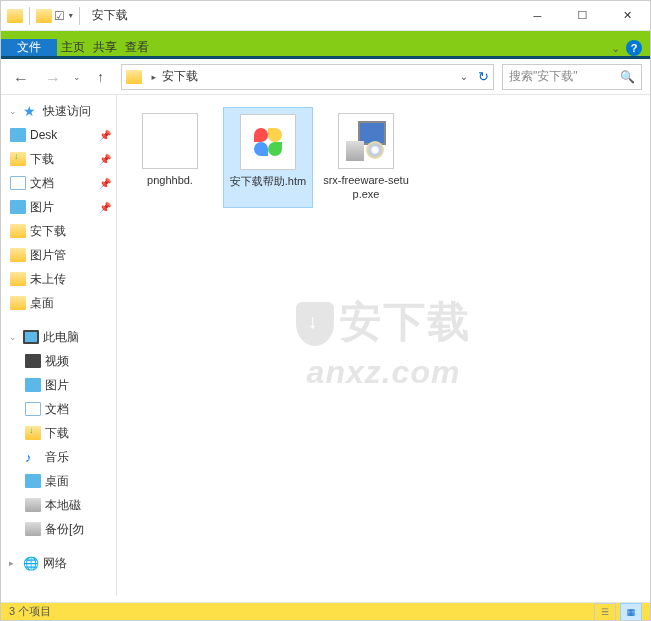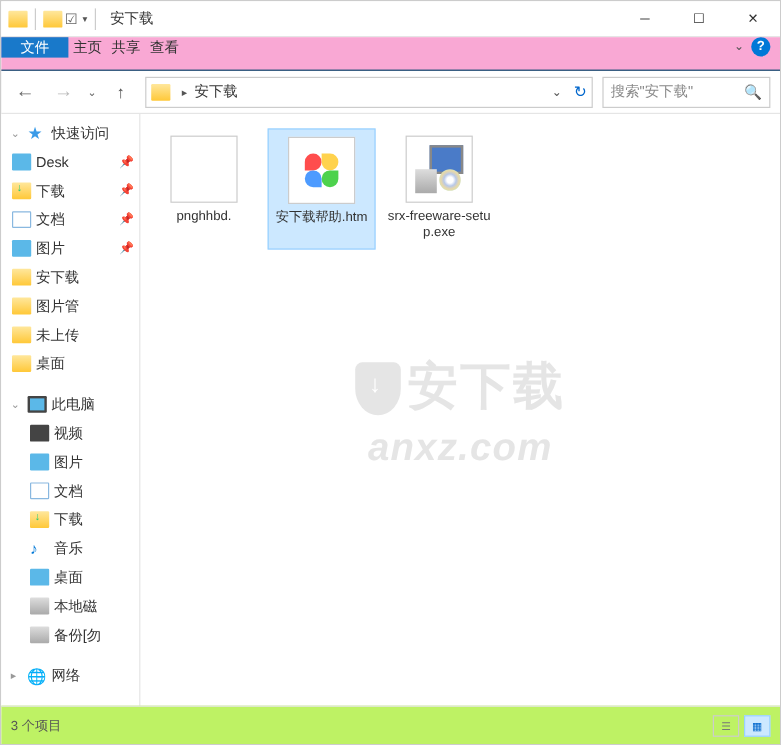--- a/index.html
+++ b/index.html
@@ -6,21 +6,21 @@
 body { width: 651px; height: 621px; background: #fff; border: 1px solid #ccc; position: relative; overflow: hidden; }
 .titlebar { height: 30px; display: flex; align-items: center; background: #fff; border-bottom: 1px solid #e5e5e5; }
 .titlebar-icons { display: flex; align-items: center; padding-left: 6px; gap: 2px; }
 .folder-small { width: 16px; height: 14px; background: linear-gradient(#ffe79c, #ffc838); border-radius: 1px; position: relative; }
 .qat-divider { width: 1px; height: 18px; background: #ccc; margin: 0 4px; }
 .check-icon { color: #666; font-size: 12px; }
 .dropdown-arrow { font-size: 8px; color: #555; margin-left: 2px; }
 .titlebar-title { margin-left: 8px; font-size: 12px; color: #333; }
 .window-controls { margin-left: auto; display: flex; }
 .window-controls div { width: 45px; height: 30px; display: flex; align-items: center; justify-content: center; font-size: 11px; color: #333; }
-.ribbon-tabs { height: 28px; display: flex; align-items: flex-start; background: #f9a8d4; border-bottom: 1px solid #0c4a6e; }
+.ribbon-tabs { height: 28px; display: flex; align-items: flex-end; background: #84cc16; border-bottom: 3px solid #0c4a6e; }
 .tab-file { background: #1979ca; color: #fff; padding: 0 16px; display: flex; align-items: center; font-size: 12px; }
 .tab { padding: 0 4px; display: flex; align-items: center; font-size: 12px; color: #333; }
 .ribbon-right { margin-left: auto; display: flex; align-items: center; padding-right: 8px; gap: 6px; }
 .expand-arrow { font-size: 10px; color: #555; }
 .help-icon { width: 16px; height: 16px; border-radius: 50%; background: #0078d7; color: #fff; display: flex; align-items: center; justify-content: center; font-size: 11px; font-weight: bold; }
 .navbar { height: 36px; display: flex; align-items: center; padding: 4px 8px; gap: 8px; border-bottom: 1px solid #e5e5e5; }
 .nav-btn { width: 24px; height: 24px; display: flex; align-items: center; justify-content: center; font-size: 16px; color: #666; }
 .nav-btn.disabled { color: #bbb; }
 .recent-arrow { font-size: 9px; color: #666; }
 .up-arrow { font-size: 14px; color: #555; }
@@ -66,21 +66,21 @@
 .pinwheel span:nth-child(3){ background:#4dd24d; transform: rotate(180deg); top:0; left:0;}
 .pinwheel span:nth-child(4){ background:#4d9bff; transform: rotate(270deg); top:0; left:0;}
 .exe-icon { width: 40px; height: 40px; position: relative; }
 .exe-monitor { position: absolute; top: 0; right: 0; width: 28px; height: 24px; background: #4a7bc8; border: 2px solid #888; }
 .exe-box { position: absolute; bottom: 0; left: 0; width: 18px; height: 20px; background: linear-gradient(#ddd, #aaa); }
 .exe-cd { position: absolute; bottom: 2px; right: 2px; width: 18px; height: 18px; border-radius: 50%; background: radial-gradient(circle, #fff 20%, #b8c8e8 40%, #e8d8a8 60%, #c8e8c8 80%); }
 .watermark { position: absolute; top: 50%; left: 50%; transform: translate(-50%, -50%); color: #e5e5e5; font-size: 42px; font-weight: bold; letter-spacing: 2px; pointer-events: none; text-align: center; line-height: 1.1; }
 .watermark .sub { font-size: 32px; letter-spacing: 1px; font-style: italic; }
 .watermark .shield { display:inline-block; width:38px; height:44px; background:#e5e5e5; border-radius: 6px 6px 50% 50%; vertical-align: middle; margin-right: 6px; position: relative; }
 .watermark .shield::after { content:"↓"; position:absolute; top:8px; left:12px; font-size:20px; color:#fff; }
-.statusbar { position: absolute; bottom: 0; left: 0; right: 0; height: 32px; border-top: 1px solid #e5e5e5; display: flex; align-items: center; padding: 0 8px; font-size: 11px; color: #555; background: #bef264; }
+.statusbar { position: absolute; bottom: 0; left: 0; right: 0; height: 18px; border-top: 1px solid #e5e5e5; display: flex; align-items: center; padding: 0 8px; font-size: 11px; color: #555; background: #fde047; }
 .view-btns { margin-left: auto; display: flex; gap: 4px; }
 .view-btn { width: 22px; height: 18px; border: 1px solid #ccc; display: flex; align-items: center; justify-content: center; font-size: 9px; color: #777; }
 .view-btn.active { background: #cce8ff; border-color: #99d1ff; color: #0066cc; }
 .chev-right { font-size: 9px; color: #555; margin-left: 4px; }
 </style>
 </head>
 <body>
 
 <div class="titlebar">
   <div class="titlebar-icons">

